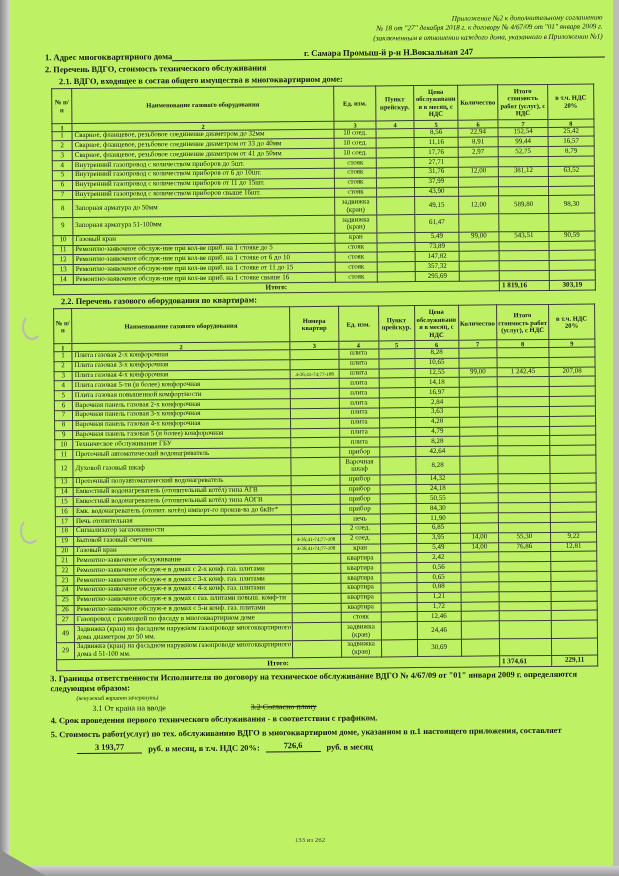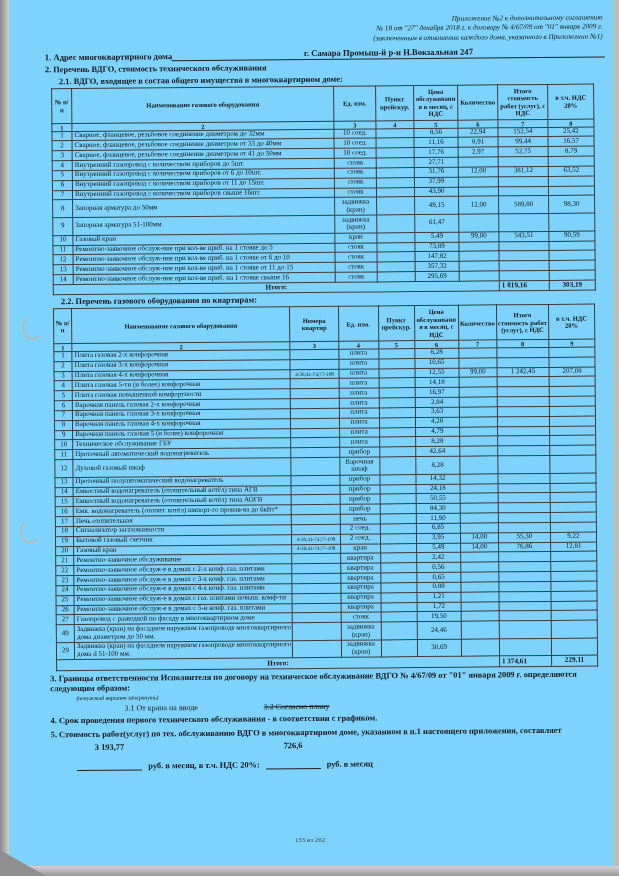--- a/index.html
+++ b/index.html
@@ -7,21 +7,21 @@
     width:619px;height:876px;position:relative;overflow:hidden;
     background:#bdbdbd;
     font-family:"Liberation Serif","DejaVu Serif",serif;color:#151515;
   }
   .scan-edge-left{position:absolute;left:0;top:0;width:9px;height:876px;
     background:linear-gradient(90deg,#8a8a8a,#cfcfcf);z-index:3;}
   .scan-edge-bottom{position:absolute;left:0;bottom:0;width:619px;height:10px;
     background:linear-gradient(0deg,#9a9a9a,#d2d2d2);z-index:2;}
   .corner-shadow{position:absolute;left:0;bottom:0;width:0;height:0;z-index:4;
     border-left:46px solid #8f8f8f;border-top:26px solid transparent;}
-  .page{position:absolute;left:7px;top:0;right:6px;bottom:8px;background:#7dd3fc;overflow:hidden;z-index:1;}
+  .page{position:absolute;left:7px;top:0;right:6px;bottom:8px;background:#bef264;overflow:hidden;z-index:1;}
   .content{transform:rotate(-0.5deg);transform-origin:50% 40%;padding:16px 6px 0 38px;}
 
   .scan-artifact{position:absolute;width:16px;height:22px;border:2px solid #b9b9b9;
     border-radius:50%;border-right-color:transparent;border-top-color:transparent;z-index:2;}
 
   .hdr-note{ text-align:right; font-style:italic; font-size:7.2px; line-height:1.3;
     padding-right:2px; margin-bottom:4px;}
   .addr-row{display:flex;align-items:flex-end;margin:4px 0 3px 2px;font-size:8.6px;}
   .addr-label{font-weight:bold;white-space:nowrap;}
   .addr-line{flex:1;border-bottom:1.6px solid #222;text-align:center;font-weight:bold;
@@ -35,25 +35,25 @@
   thead th{font-weight:bold;font-size:6.6px;padding:2px 1px;}
   tr.colnums th{font-weight:bold;font-size:6.4px;padding:0;line-height:1.1;}
   td.name{text-align:left;padding-left:2px;}
   td.flats{font-size:5.1px;line-height:1;}
   tr.total td{font-weight:bold;font-size:7.2px;}
   tr.total td.total-label{text-align:center;}
 
   .sec3{font-weight:bold;font-size:8.4px;margin:3px 0 0 2px;line-height:1.3;}
   .sec3-note{font-style:italic;font-size:5.8px;margin-left:28px;line-height:1.1;}
   .variants{display:flex;font-size:8px;margin:2px 0 1px 0;}
-  .v31{margin-left:76px;}
-  .v32{margin-left:66px;text-decoration:line-through;}
+  .v31{margin-left:44px;}
+  .v32{margin-left:85px;text-decoration:line-through;}
   .amount-row{display:flex;align-items:flex-end;font-size:8.4px;font-weight:bold;
     margin:2px 0 0 28px;}
-  .amount{border-bottom:1.4px solid #222;padding:0 18px 18px 18px;text-align:center;}
+  .amount{border-bottom:1.4px solid #222;padding:0 18px 1px 18px;text-align:center;}
   .amount-mid{padding:0 6px;}
   .page-num{position:absolute;left:0;right:0;top:836px;text-align:center;
     font-size:6.8px;color:#444;z-index:5;}
 </style>
 </head>
 <body>
 
 <div class="scan-edge-left"></div>
 <div class="scan-edge-bottom"></div>
 <div class="corner-shadow"></div>
@@ -583,21 +583,21 @@
             <td></td>
             <td></td>
             <td></td>
           </tr>
           <tr>
             <td>27</td>
             <td class="name">Газопровод с разводкой по фасаду в многоквартирном доме</td>
             <td class="flats"></td>
             <td>стояк</td>
             <td></td>
-            <td>19,50</td>
+            <td>12,46</td>
             <td></td>
             <td></td>
             <td></td>
           </tr>
           <tr>
             <td>49</td>
             <td class="name">Задвижка (кран) на фасадном наружном газопроводе многоквартирного дома диаметром до 50 мм.</td>
             <td class="flats"></td>
             <td>задвижка (кран)</td>
             <td></td>

